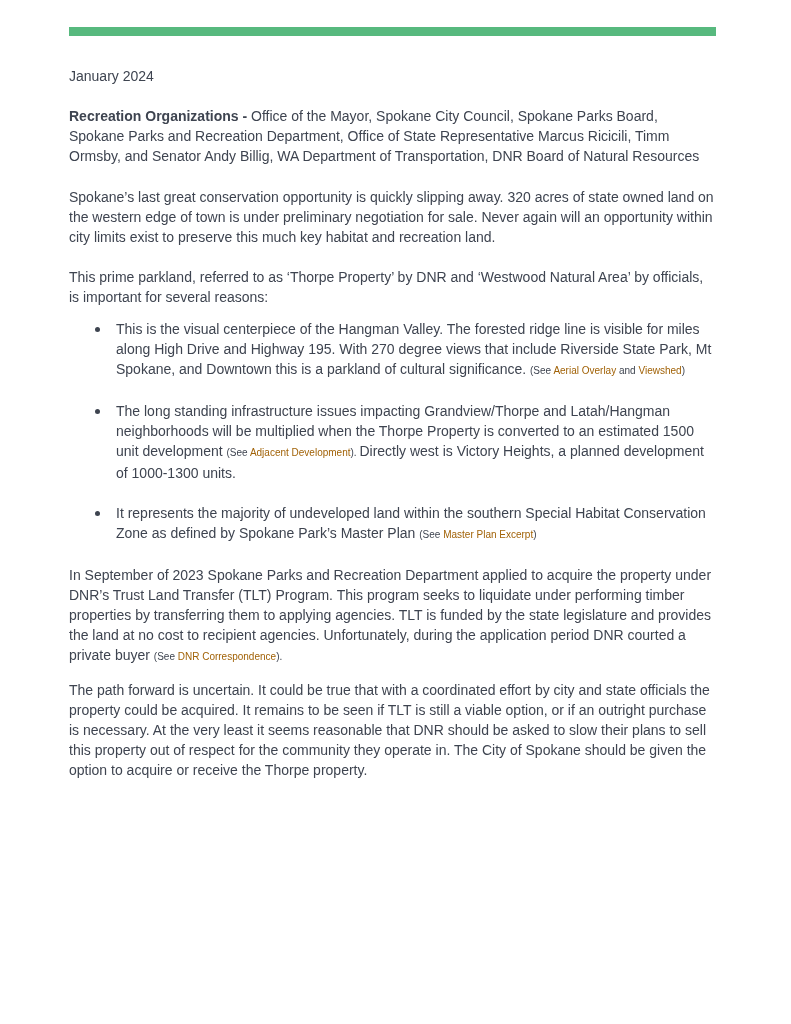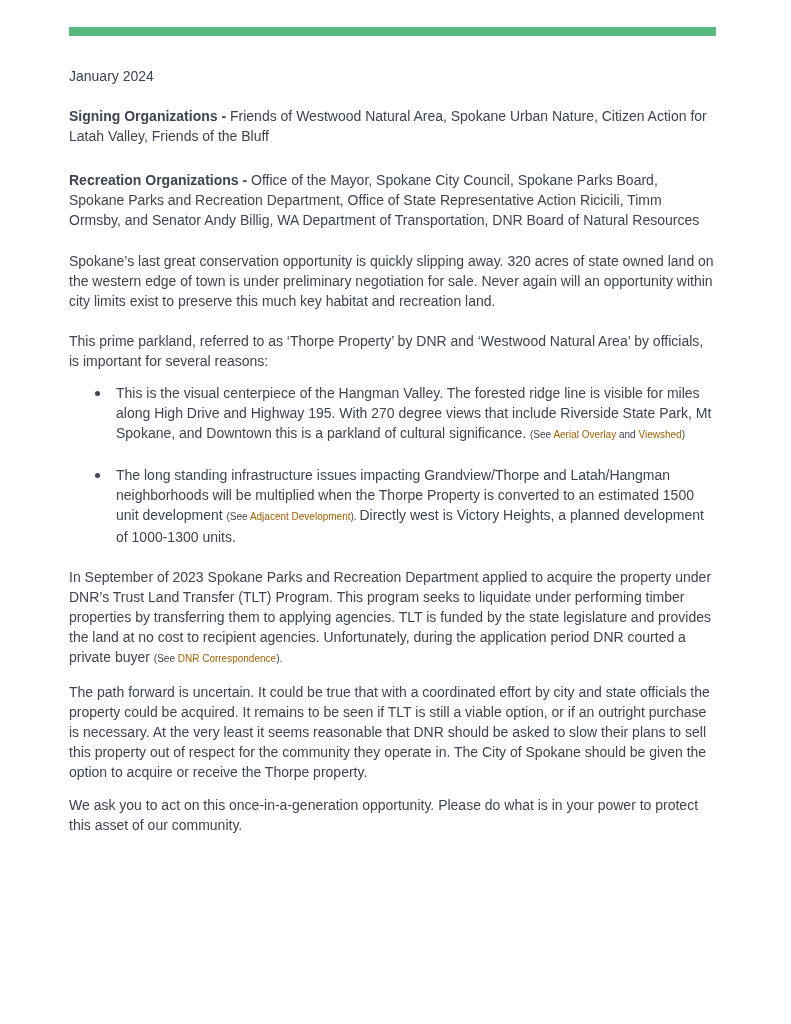--- a/index.html
+++ b/index.html
@@ -57,36 +57,37 @@
 </style>
 </head>
 <body>
 
 <div class="page">
 
   <div class="accent-bar"></div>
 
   <p class="date-line">January 2024</p>
 
-  <p class="orgs-signing"><strong>Signing Organizations - </strong><span>Friends of Westwood Natural Area, Spokane Urban Nature, Citizen Action for Latah Valley, Friends of the Bluff</span></p>
 
-  <p class="orgs-recipient"><strong>Recreation Organizations - </strong><span>Office of the Mayor, Spokane City Council, Spokane Parks Board, Spokane Parks and Recreation Department, Office of State Representative Action Ricicili, Timm Ormsby, and Senator Andy Billig, WA Department of Transportation, DNR Board of Natural Resources</span></p>
+  <p class="orgs-recipient"><strong>Recreation Organizations - </strong><span>Office of the Mayor, Spokane City Council, Spokane Parks Board, Spokane Parks and Recreation Department, Office of State Representative Marcus Ricicili, Timm Ormsby, and Senator Andy Billig, WA Department of Transportation, DNR Board of Natural Resources</span></p>
 
   <p class="intro-para">Spokane’s last great conservation opportunity is quickly slipping away. 320 acres of state owned land on the western edge of town is under preliminary negotiation for sale. Never again will an opportunity within city limits exist to preserve this much key habitat and recreation land.</p>
 
   <p class="reasons-lead">This prime parkland, referred to as ‘Thorpe Property’ by DNR and ‘Westwood Natural Area’ by officials, is important for several reasons:</p>
 
   <ul class="reasons-list">
     <li>
       <span class="bullet-dot"></span><span>This is the visual centerpiece of the Hangman Valley. The forested ridge line is visible for miles along High Drive and Highway 195. With 270 degree views that include Riverside State Park, Mt Spokane, and Downtown this is a parkland of cultural significance. </span><span class="see">(See </span><a class="doc-link see">Aerial Overlay</a><span class="see"> and </span><a class="doc-link see">Viewshed</a><span class="see">)</span>
     </li>
     <li>
       <span class="bullet-dot"></span><span>The long standing infrastructure issues impacting Grandview/Thorpe and Latah/Hangman neighborhoods will be multiplied when the Thorpe Property is converted to an estimated 1500 unit development </span><span class="see">(See </span><a class="doc-link see">Adjacent Development</a><span class="see">). </span><span>Directly west is Victory Heights, a planned development of 1000-1300 units.</span>
     </li>
+    <li>
+      <span class="bullet-dot"></span><span>It represents the majority of undeveloped land within the southern Special Habitat Conservation Zone as defined by Spokane Park’s Master Plan </span><span class="see">(See </span><a class="doc-link see">Master Plan Excerpt</a><span class="see">)</span>
+    </li>
   </ul>
 
   <p class="tlt-para"><span>In September of 2023 Spokane Parks and Recreation Department applied to acquire the property under DNR’s Trust Land Transfer (TLT) Program. This program seeks to liquidate under performing timber properties by transferring them to applying agencies. TLT is funded by the state legislature and provides the land at no cost to recipient agencies. Unfortunately, during the application period DNR courted a private buyer </span><span class="see">(See </span><a class="doc-link see">DNR Correspondence</a><span class="see">).</span></p>
 
   <p class="path-forward-para">The path forward is uncertain. It could be true that with a coordinated effort by city and state officials the property could be acquired. It remains to be seen if TLT is still a viable option, or if an outright purchase is necessary. At the very least it seems reasonable that DNR should be asked to slow their plans to sell this property out of respect for the community they operate in. The City of Spokane should be given the option to acquire or receive the Thorpe property.</p>
 
-  <p class="closing-para">We ask you to act on this once-in-a-generation opportunity. Please do what is in your power to protect this asset of our community.</p>
 
 </div>
 
 </body></html>

